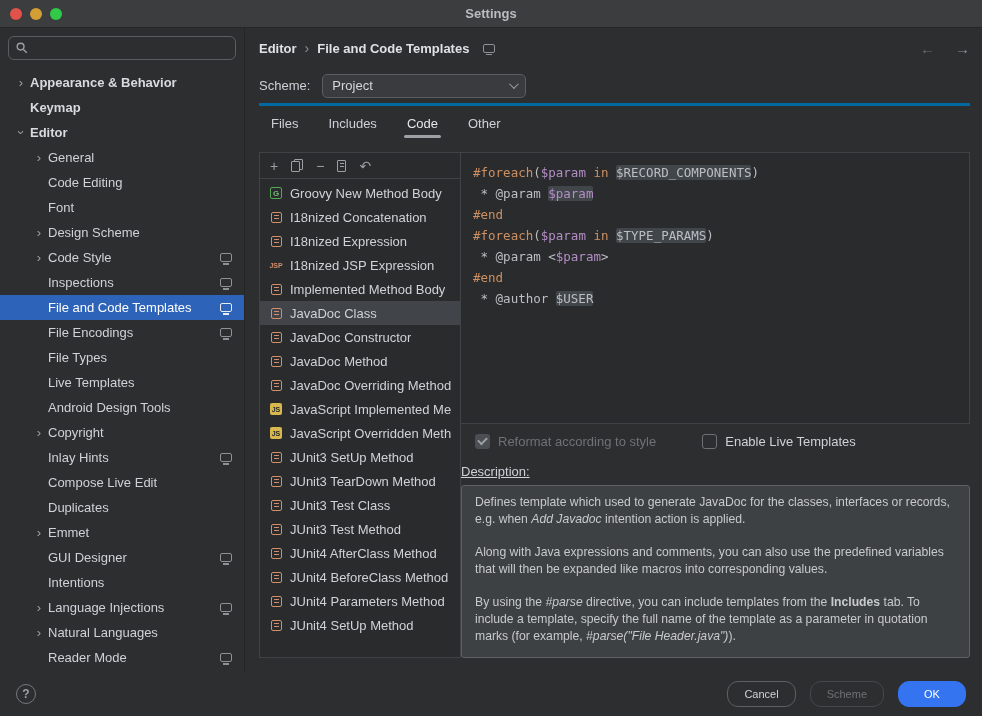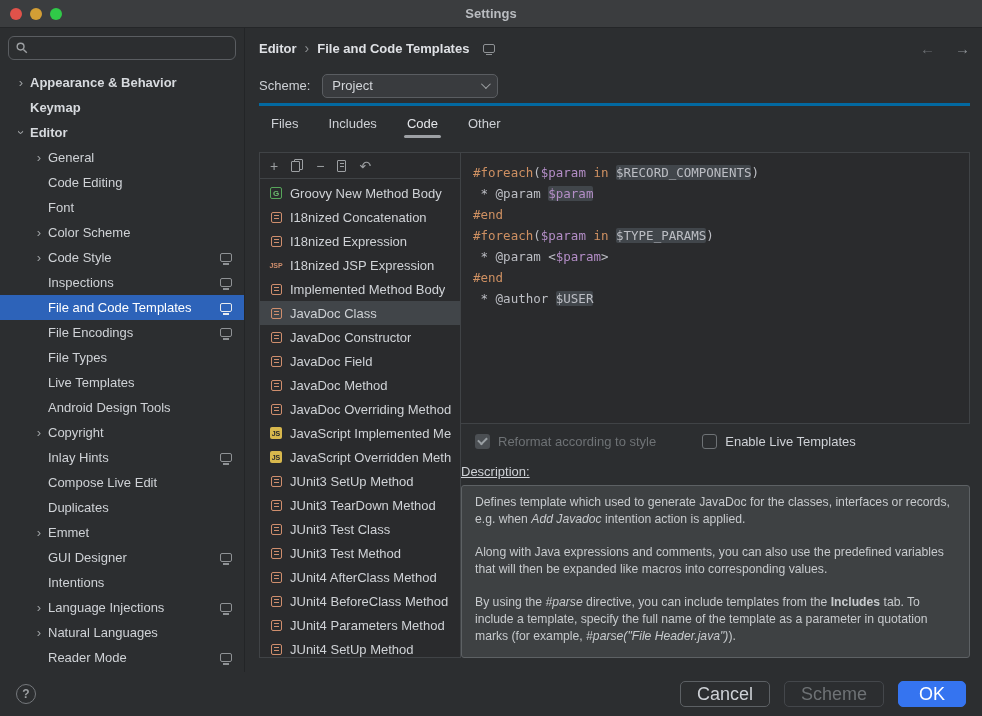--- a/index.html
+++ b/index.html
@@ -51,21 +51,21 @@
   .content { flex:1; min-width:0; display:flex; flex-direction:column; padding:0 12px 0 14px; }
   .crumbrow { flex:0 0 40px; display:flex; align-items:center; gap:8px; }
   .crumb { font-weight:bold; color:#dfe1e5; }
   .crumb-sep { color:#8d9093; font-size:14px; }
   .navarrows { margin-left:auto; display:flex; gap:20px; font-size:15px; }
   .nav-back { color:#6b6e72; }
   .nav-fwd { color:#8e9296; }
 
   .schemerow { flex:0 0 38px; display:flex; align-items:center; gap:12px;
     border-bottom:3px solid #0369a1; }
-  .select { width:176px; height:24px; background:#393b3e; border:1px solid #5a5d61;
+  .select { width:204px; height:24px; background:#393b3e; border:1px solid #5a5d61;
     border-radius:5px; display:flex; align-items:center; padding:0 9px; color:#d3d6da; }
   .selchev { margin-left:auto; width:7px; height:7px; border-right:1.6px solid #9da0a3;
     border-bottom:1.6px solid #9da0a3; transform:rotate(45deg) translateY(-2px); }
 
   .tabs { flex:0 0 34px; display:flex; align-items:flex-end; gap:30px; padding:0 12px; }
   .tab { padding-bottom:9px; position:relative; color:#ced1d6; }
   .tab.active { color:#e4e6ea; }
   .tab.active::after { content:""; position:absolute; left:-3px; right:-3px; bottom:2px;
     height:3px; border-radius:2px; background:#9da0a4; }
 
@@ -129,22 +129,22 @@
   .desc-box p:last-child { margin-bottom:12px; }
   .it { font-style:italic; }
   .bd { font-weight:bold; }
 
   
   .footer { flex:0 0 44px; display:flex; align-items:center; padding:0 16px; }
   .help { width:20px; height:20px; border-radius:50%; border:1.5px solid #75787c;
     color:#9da0a3; display:flex; align-items:center; justify-content:center;
     font-size:12px; font-weight:bold; }
   .btns { margin-left:auto; display:flex; gap:14px; }
-  .btn { height:26px; min-width:68px; padding:0 16px; border-radius:5px;
-    display:flex; align-items:center; justify-content:center; font-size:18px;
+  .btn { height:26px; min-width:68px; padding:0 16px; border-radius:11px;
+    display:flex; align-items:center; justify-content:center; font-size:11px;
     background:transparent; border:1px solid #5c6064; color:#ced1d6;
     font-family:inherit; }
   .btn.disabled { border-color:#44474b; color:#6e7275; }
   .btn.primary { background:#3574f0; border-color:#3574f0; color:#ffffff; }
 </style>
 </head>
 <body>
 
 <div class="window">
 
@@ -187,21 +187,21 @@
         <div class="trow lvl1">
           <span class="chev"></span>
           <span class="lbl">Code Editing</span>
         </div>
         <div class="trow lvl1">
           <span class="chev"></span>
           <span class="lbl">Font</span>
         </div>
         <div class="trow lvl1">
           <span class="chev">›</span>
-          <span class="lbl">Color Scheme</span>
+          <span class="lbl">Design Scheme</span>
         </div>
         <div class="trow lvl1">
           <span class="chev">›</span>
           <span class="lbl">Code Style</span>
           <span class="mon"></span>
         </div>
         <div class="trow lvl1">
           <span class="chev"></span>
           <span class="lbl">Inspections</span>
           <span class="mon"></span>
@@ -355,26 +355,20 @@
             <div class="litem">
               <span class="ticon">
                   <span class="ic-tpl"></span>
                 </span>
               <span class="llabel">JavaDoc Constructor</span>
             </div>
             <div class="litem">
               <span class="ticon">
                   <span class="ic-tpl"></span>
                 </span>
-              <span class="llabel">JavaDoc Field</span>
-            </div>
-            <div class="litem">
-              <span class="ticon">
-                  <span class="ic-tpl"></span>
-                </span>
               <span class="llabel">JavaDoc Method</span>
             </div>
             <div class="litem">
               <span class="ticon">
                   <span class="ic-tpl"></span>
                 </span>
               <span class="llabel">JavaDoc Overriding Method</span>
             </div>
             <div class="litem">
               <span class="ticon">

